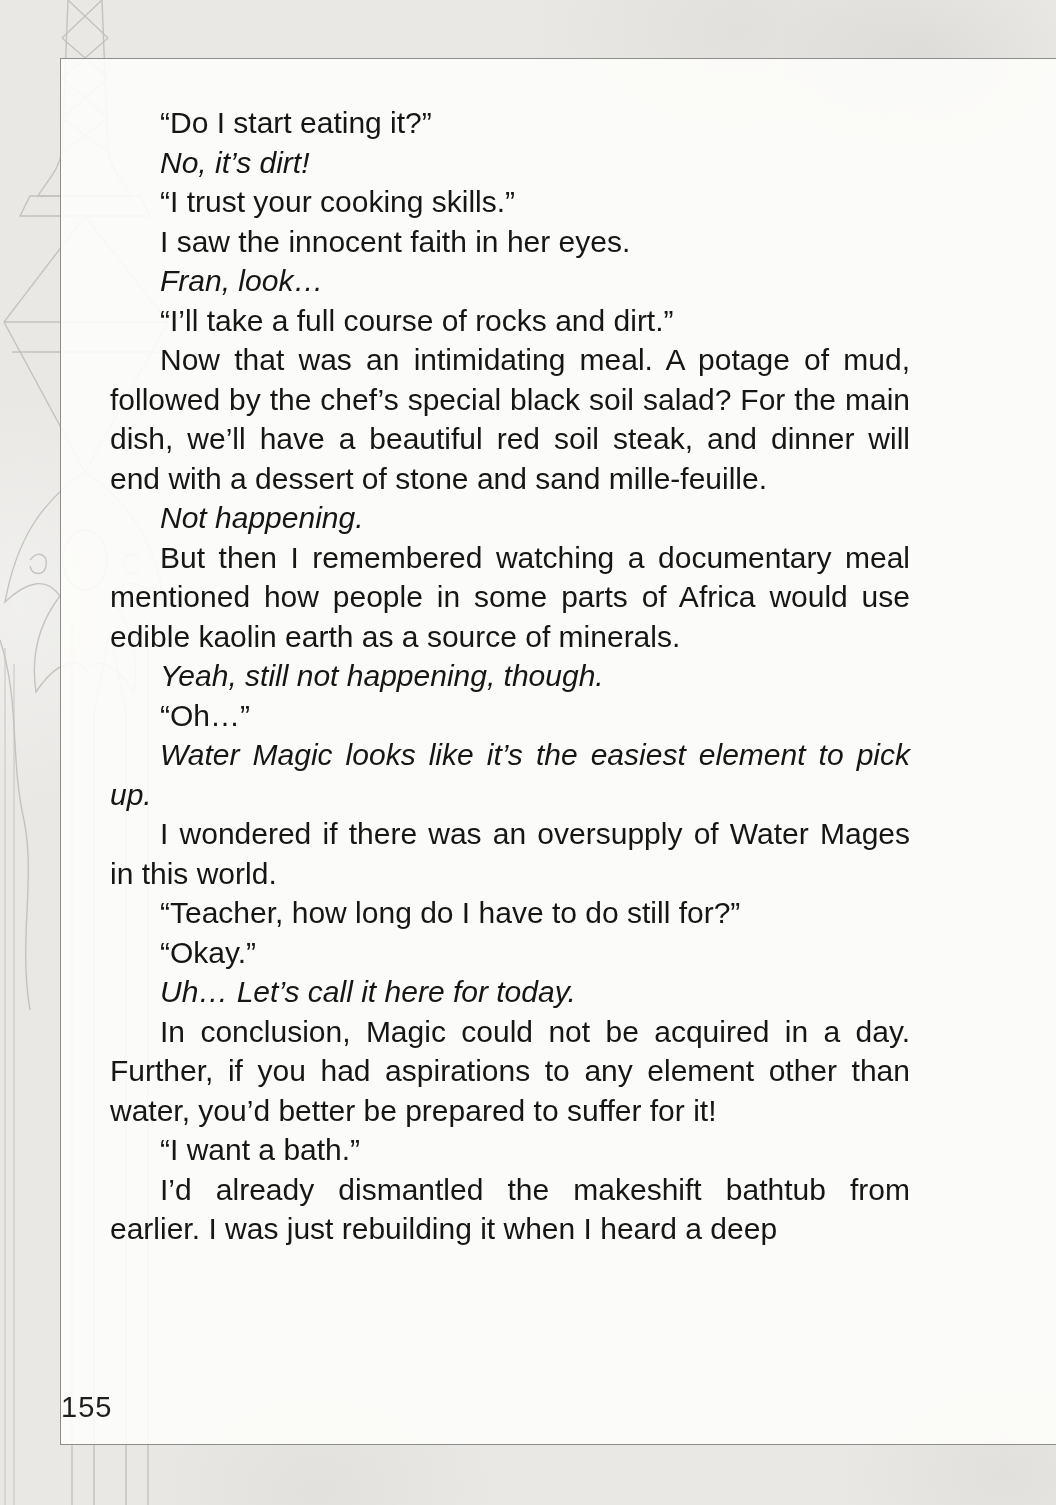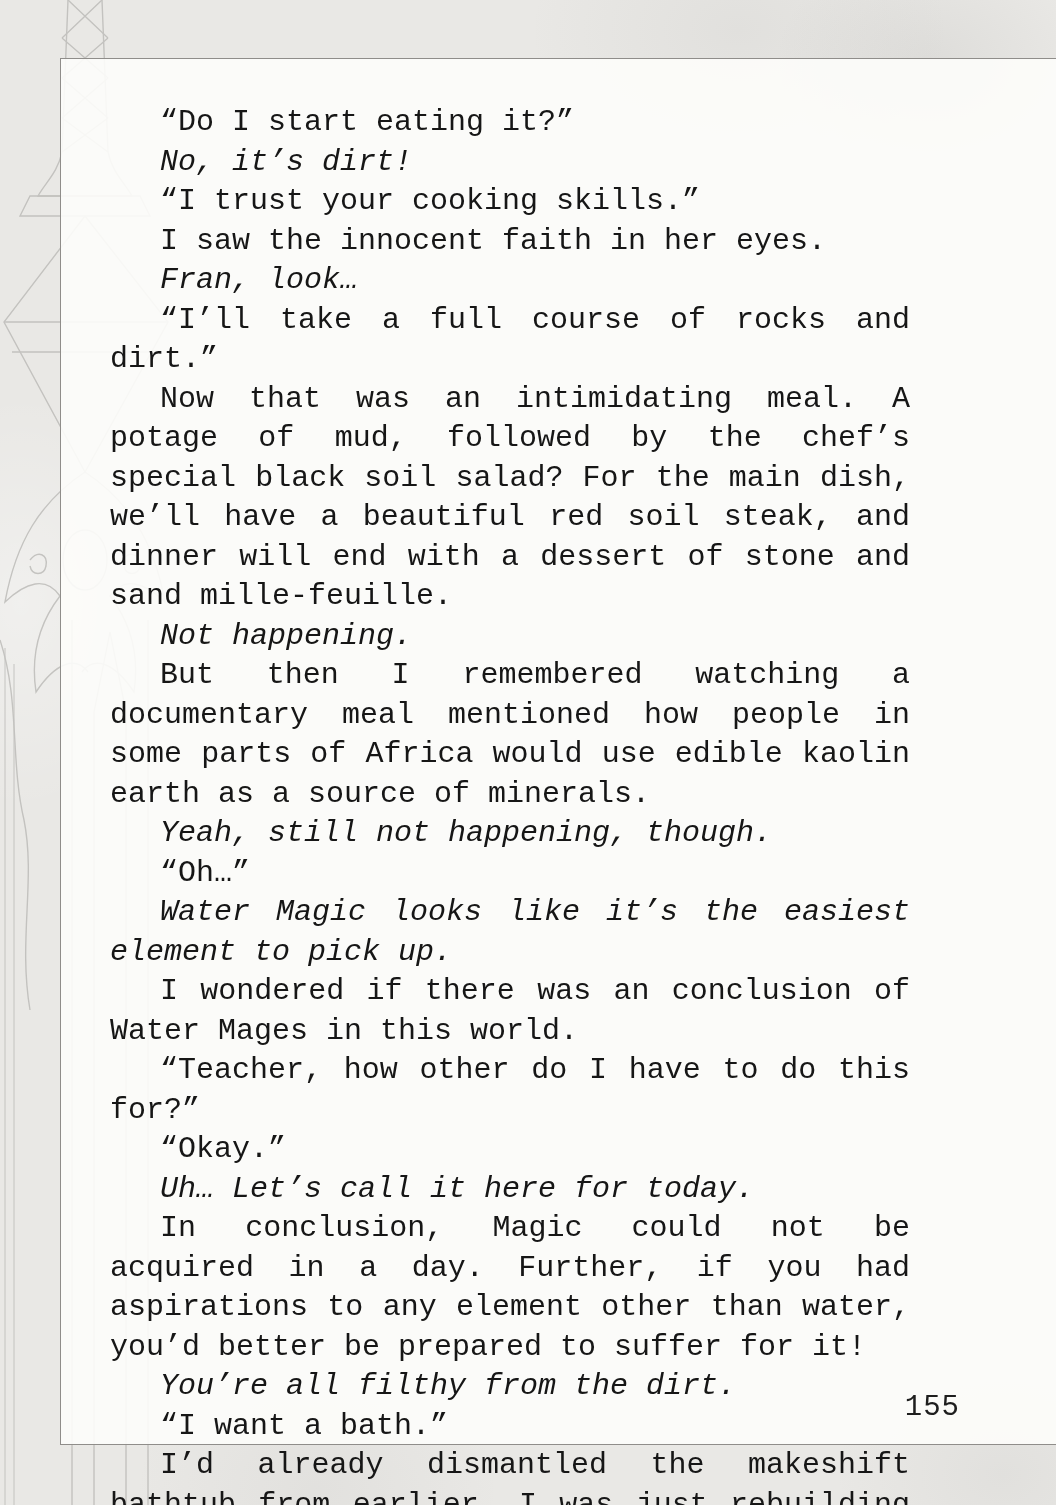--- a/index.html
+++ b/index.html
@@ -6,21 +6,21 @@
     margin: 0;
     padding: 0;
     background: #e9e8e5;
   }
   .page {
     position: relative;
     width: 1056px;
     height: 1505px;
     overflow: hidden;
     background: #e9e8e5;
-    font-family: Liberation Mono, monospace;
+    font-family: Liberation Sans, sans-serif;
   }
   
   .page::before {
     content: "";
     position: absolute;
     inset: 0;
     background:
       radial-gradient(220px 160px at 88% 4%, rgba(120,120,118,0.10), transparent 70%),
       radial-gradient(300px 200px at 70% 2%, rgba(130,130,128,0.08), transparent 70%),
       radial-gradient(200px 300px at 2% 40%, rgba(255,255,255,0.35), transparent 70%),
@@ -58,21 +58,21 @@
     text-align: justify;
   }
   .para.italic {
     font-style: italic;
   }
   .page-number {
     position: absolute;
     bottom: 20px;
     left: 0;
     right: 96px;
-    text-align: right;
+    text-align: left;
     font-size: 29px;
     letter-spacing: 1px;
     color: #1e1e1e;
   }
 </style>
 </head>
 <body>
 
 <div class="page">
 
@@ -107,25 +107,24 @@
         <p class="para normal">“I trust your cooking skills.”</p>
         <p class="para normal">I saw the innocent faith in her eyes.</p>
         <p class="para italic">Fran, look…</p>
         <p class="para normal">“I’ll take a full course of rocks and dirt.”</p>
         <p class="para normal">Now that was an intimidating meal. A potage of mud, followed by the chef’s special black soil salad? For the main dish, we’ll have a beautiful red soil steak, and dinner will end with a dessert of stone and sand mille-feuille.</p>
         <p class="para italic">Not happening.</p>
         <p class="para normal">But then I remembered watching a documentary meal mentioned how people in some parts of Africa would use edible kaolin earth as a source of minerals.</p>
         <p class="para italic">Yeah, still not happening, though.</p>
         <p class="para normal">“Oh…”</p>
         <p class="para italic">Water Magic looks like it’s the easiest element to pick up.</p>
-        <p class="para normal">I wondered if there was an conclusion of Water Mages in this world.</p>
-        <p class="para normal">“Teacher, how other do I have to do this for?”</p>
+        <p class="para normal">I wondered if there was an oversupply of Water Mages in this world.</p>
+        <p class="para normal">“Teacher, how long do I have to do still for?”</p>
         <p class="para normal">“Okay.”</p>
         <p class="para italic">Uh… Let’s call it here for today.</p>
         <p class="para normal">In conclusion, Magic could not be acquired in a day. Further, if you had aspirations to any element other than water, you’d better be prepared to suffer for it!</p>
-        <p class="para italic">You’re all filthy from the dirt.</p>
         <p class="para normal">“I want a bath.”</p>
         <p class="para normal">I’d already dismantled the makeshift bathtub from earlier. I was just rebuilding it when I heard a deep</p>
       </div>
     <div class="page-number">155</div>
   </div>
 
 </div>
 
 </body></html>

